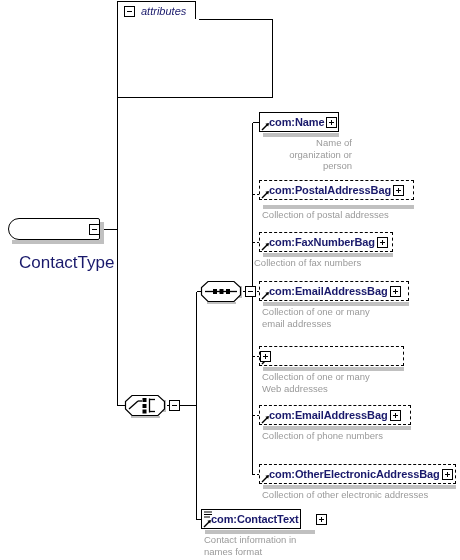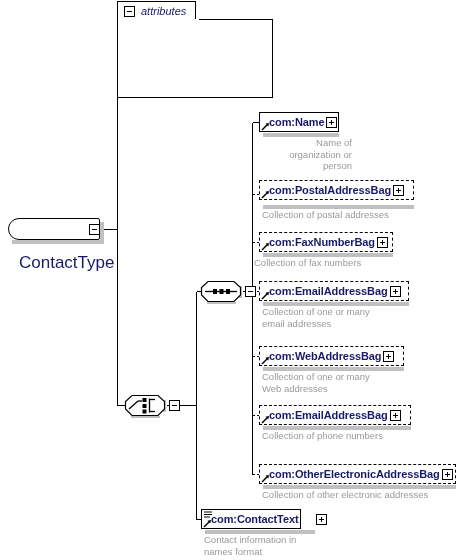--- a/index.html
+++ b/index.html
@@ -386,21 +386,20 @@
   </div>
   <div class="desc" style="left:262px; top:306px; width:180px;">Collection of one or many
 email addresses</div>
 
   <div class="shadow" style="left:263px; top:367px; width:141px;"></div>
   <div class="node dashed" style="left:259px; top:346px; width:145px;">
     <svg class="arrowmark" viewBox="0 0 9 9">
       <path d="M1,8 L7,2" stroke="#000" stroke-width="1.4" fill="none"></path>
       <path d="M8,1 L4.4,1.8 L7.2,4.6 Z" fill="#000"></path>
     </svg>
-    <span class="nlabel">com:WebAddressBag</span>
     <span class="expInline plus"></span>
   </div>
   <div class="desc" style="left:262px; top:371px; width:180px;">Collection of one or many
 Web addresses</div>
 
   <div class="shadow" style="left:263px; top:426px; width:148px;"></div>
   <div class="node dashed" style="left:259px; top:405px; width:152px;">
     <svg class="arrowmark" viewBox="0 0 9 9">
       <path d="M1,8 L7,2" stroke="#000" stroke-width="1.4" fill="none"></path>
       <path d="M8,1 L4.4,1.8 L7.2,4.6 Z" fill="#000"></path>

